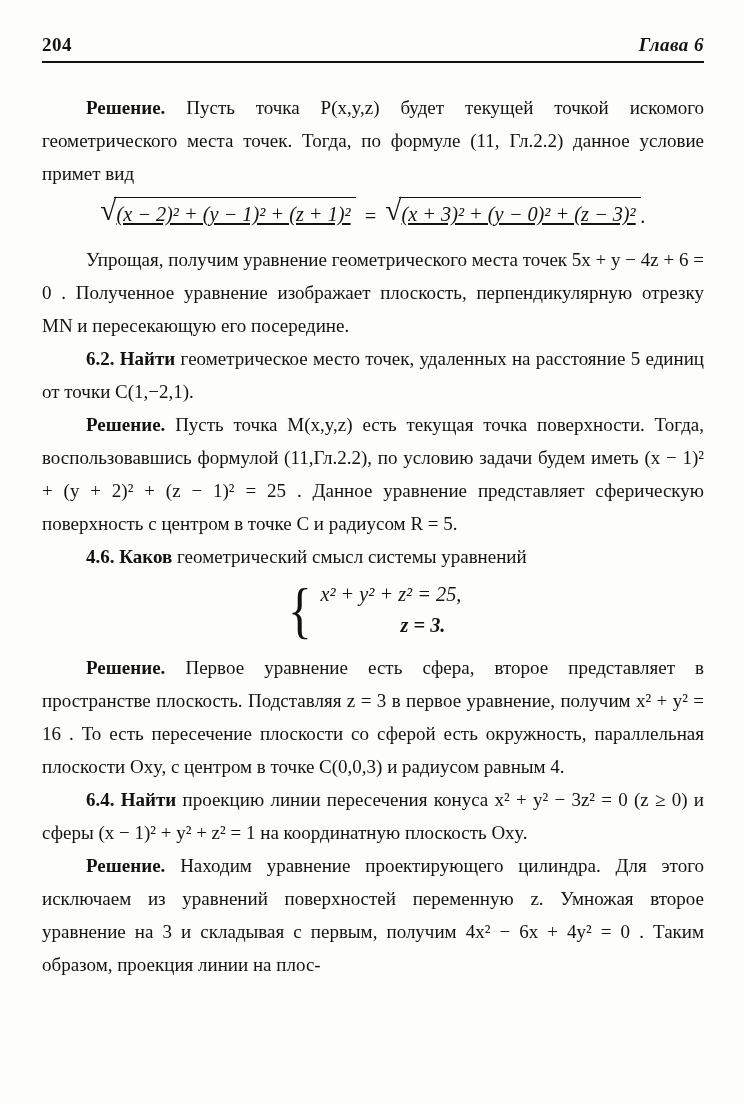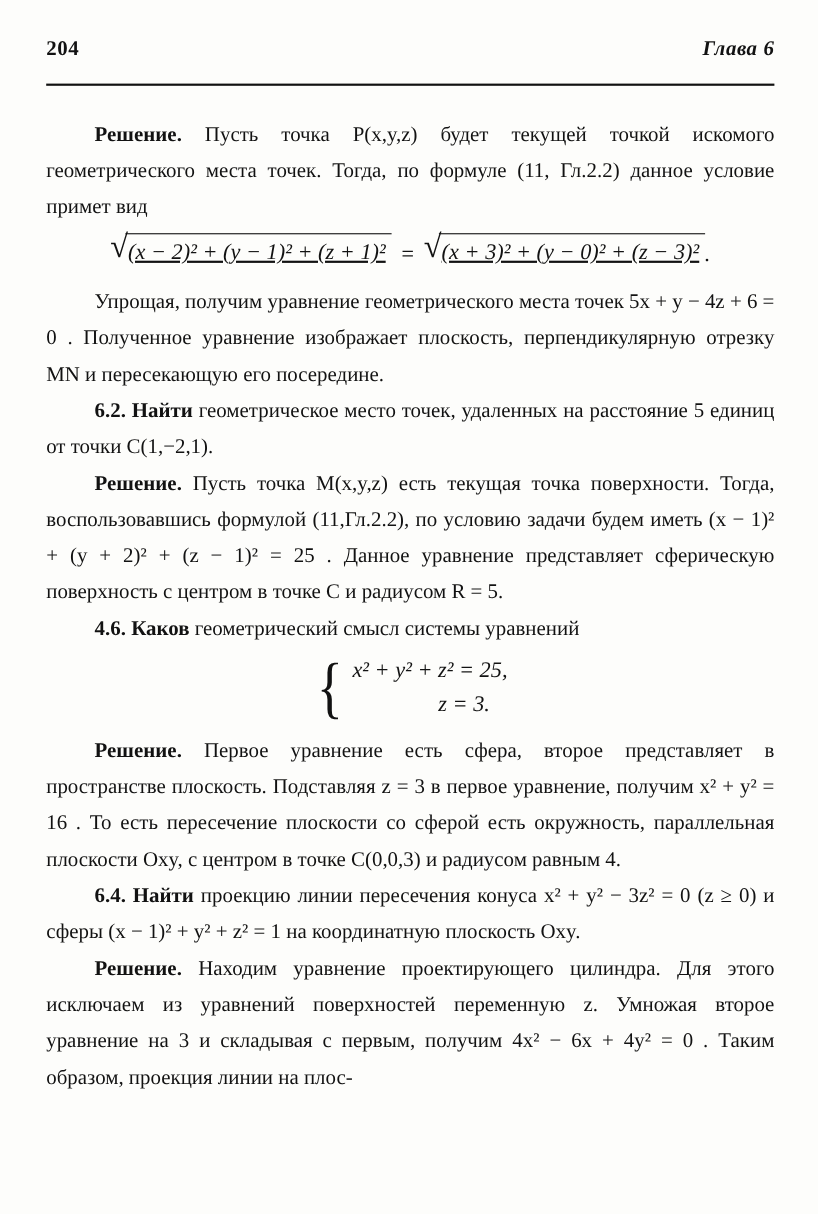--- a/index.html
+++ b/index.html
@@ -16,21 +16,21 @@
     padding: 34px 40px 20px 42px;
     overflow: hidden;
     font-family: "Liberation Serif", "DejaVu Serif", serif;
     color: #121212;
   }
   .running-head {
     display: flex;
     justify-content: space-between;
     align-items: center;
     border-bottom: 2.5px solid #111;
-    padding-bottom: 20px;
+    padding-bottom: 5px;
     margin-bottom: 28px;
   }
   .page-num {
     font-weight: 700;
     font-size: 19px;
     letter-spacing: 0.5px;
   }
   .chapter {
     font-weight: 700;
     font-style: italic;
@@ -97,20 +97,21 @@
     flex-direction: column;
   }
   .sys-line1 {
     line-height: 31px;
     text-align: center;
   }
   .sys-line2 {
     line-height: 31px;
     text-align: right;
     padding-right: 16px;
+    font-weight: bold;
   }
 </style>
 </head>
 <body>
 
 <div class="page">
 
   <div class="running-head">
     <span class="page-num">204</span>
     <span class="chapter">Глава 6</span>

